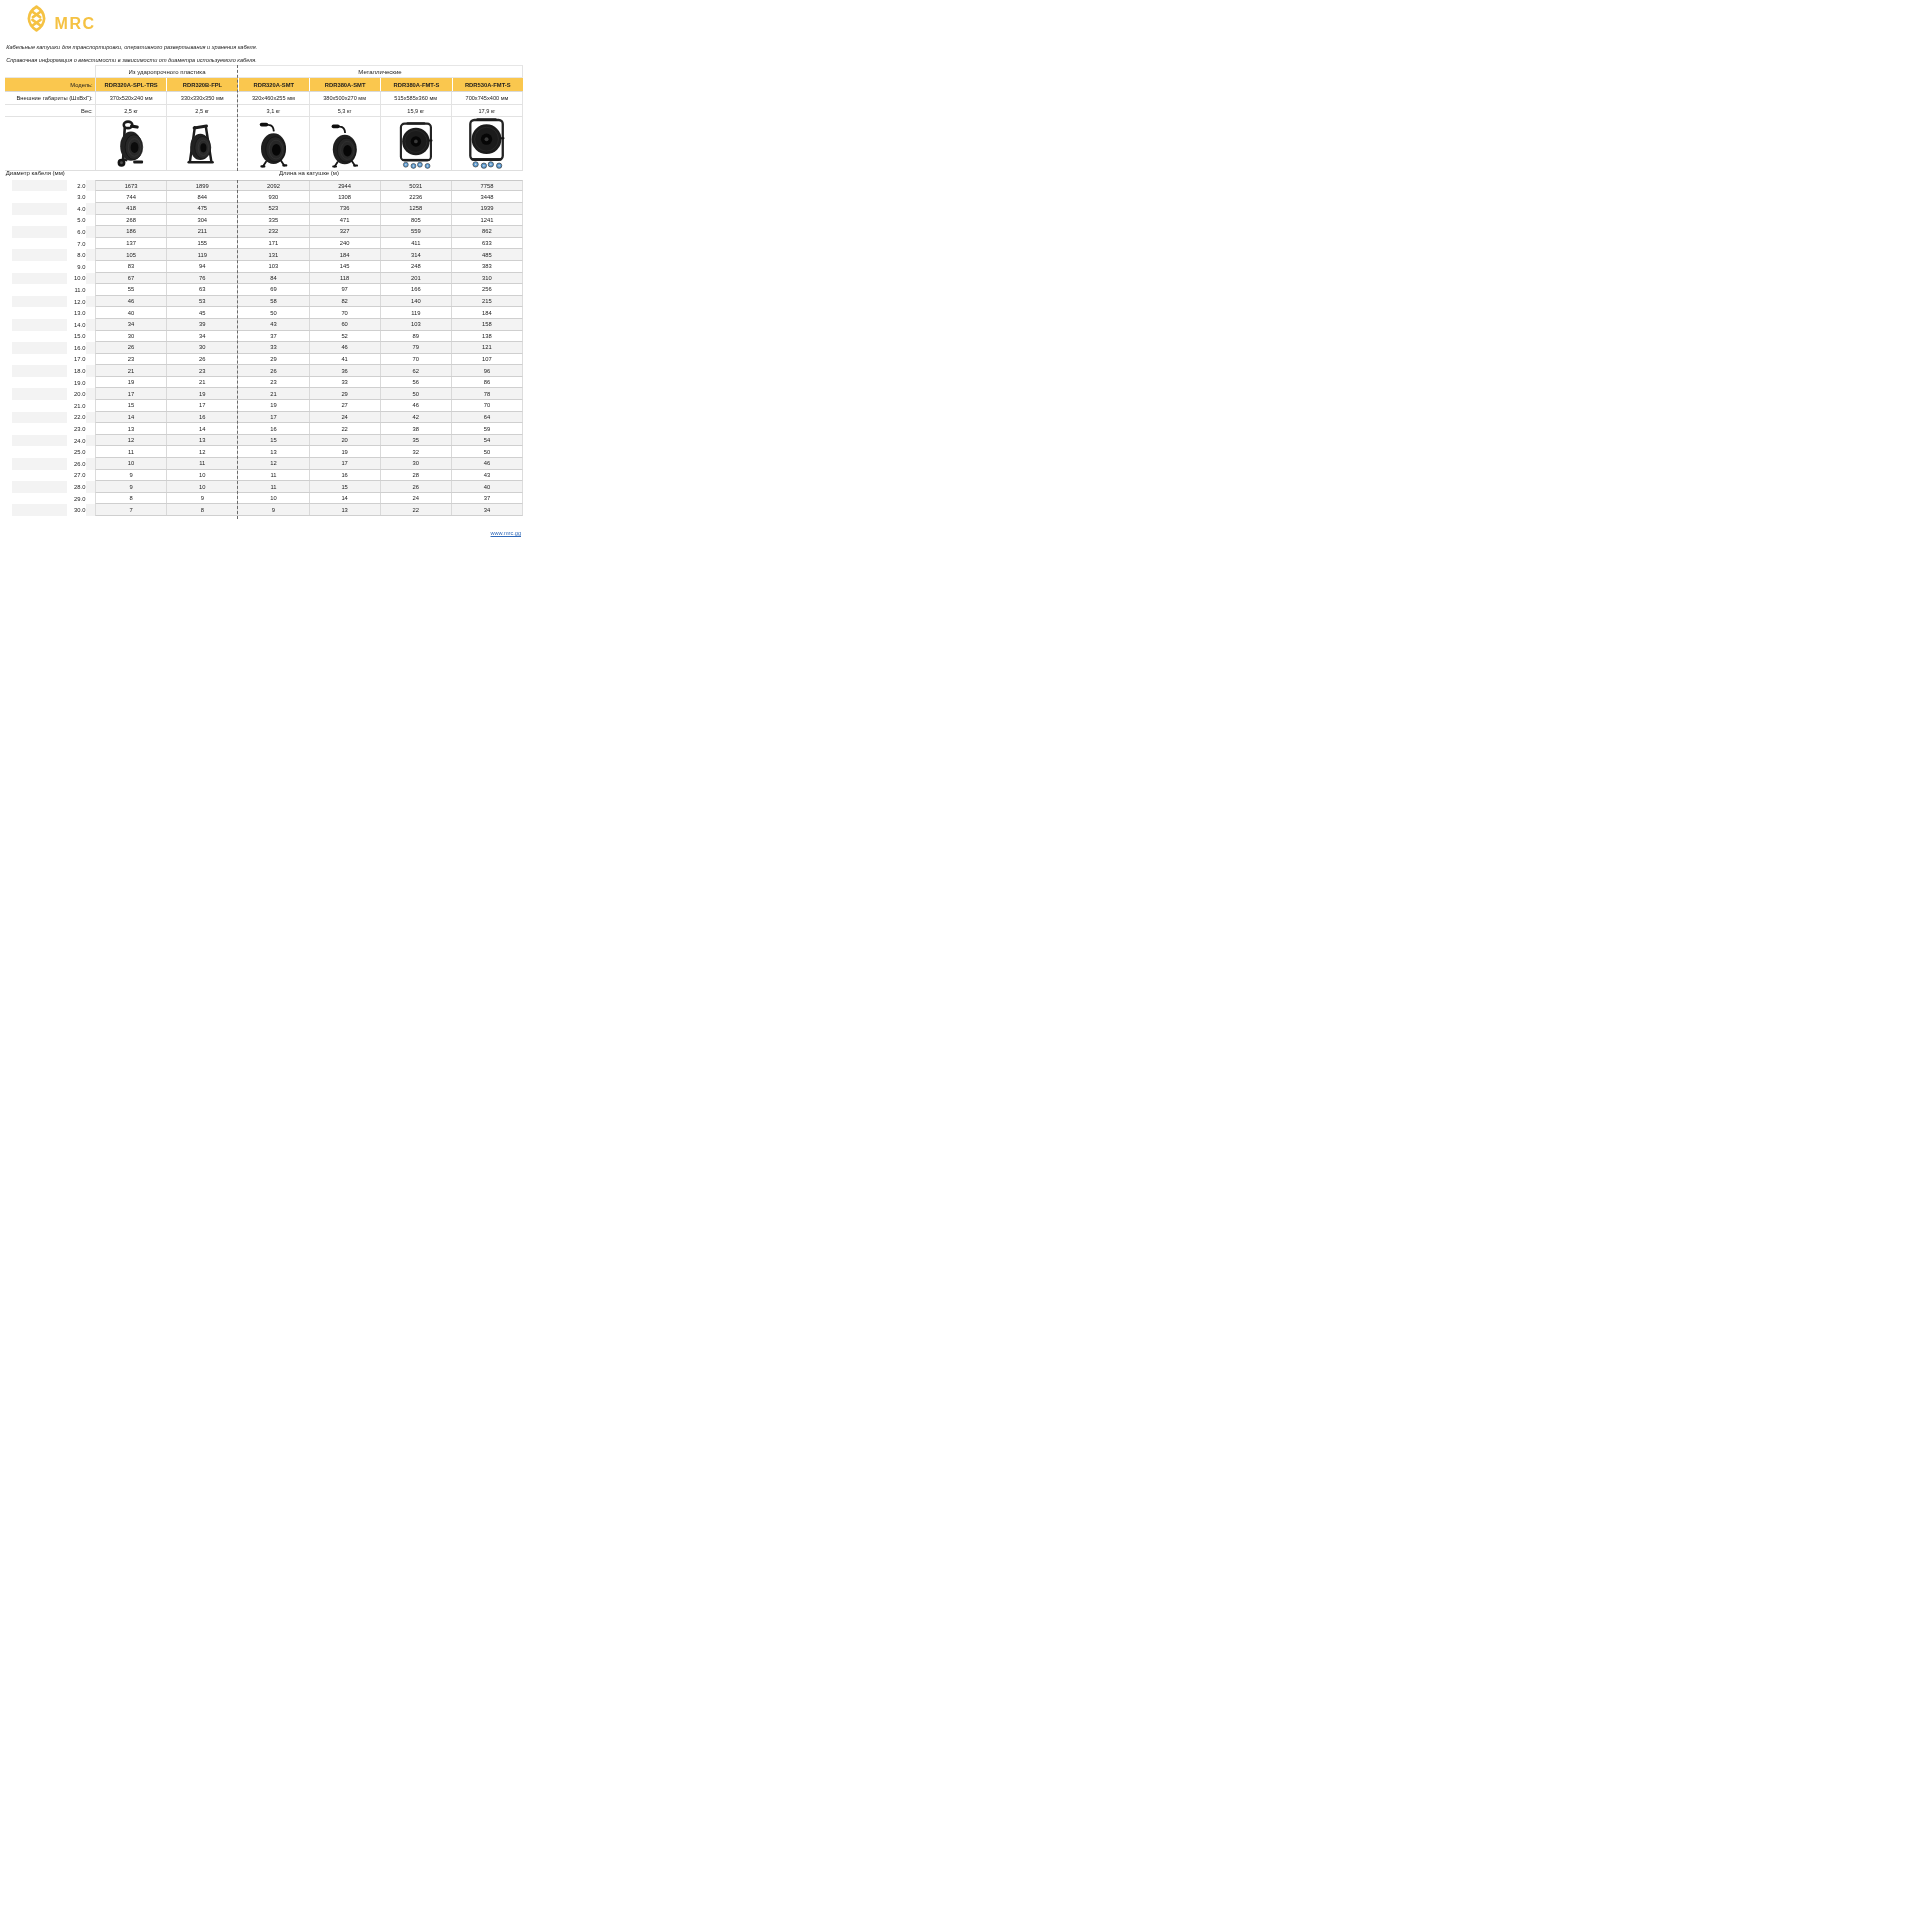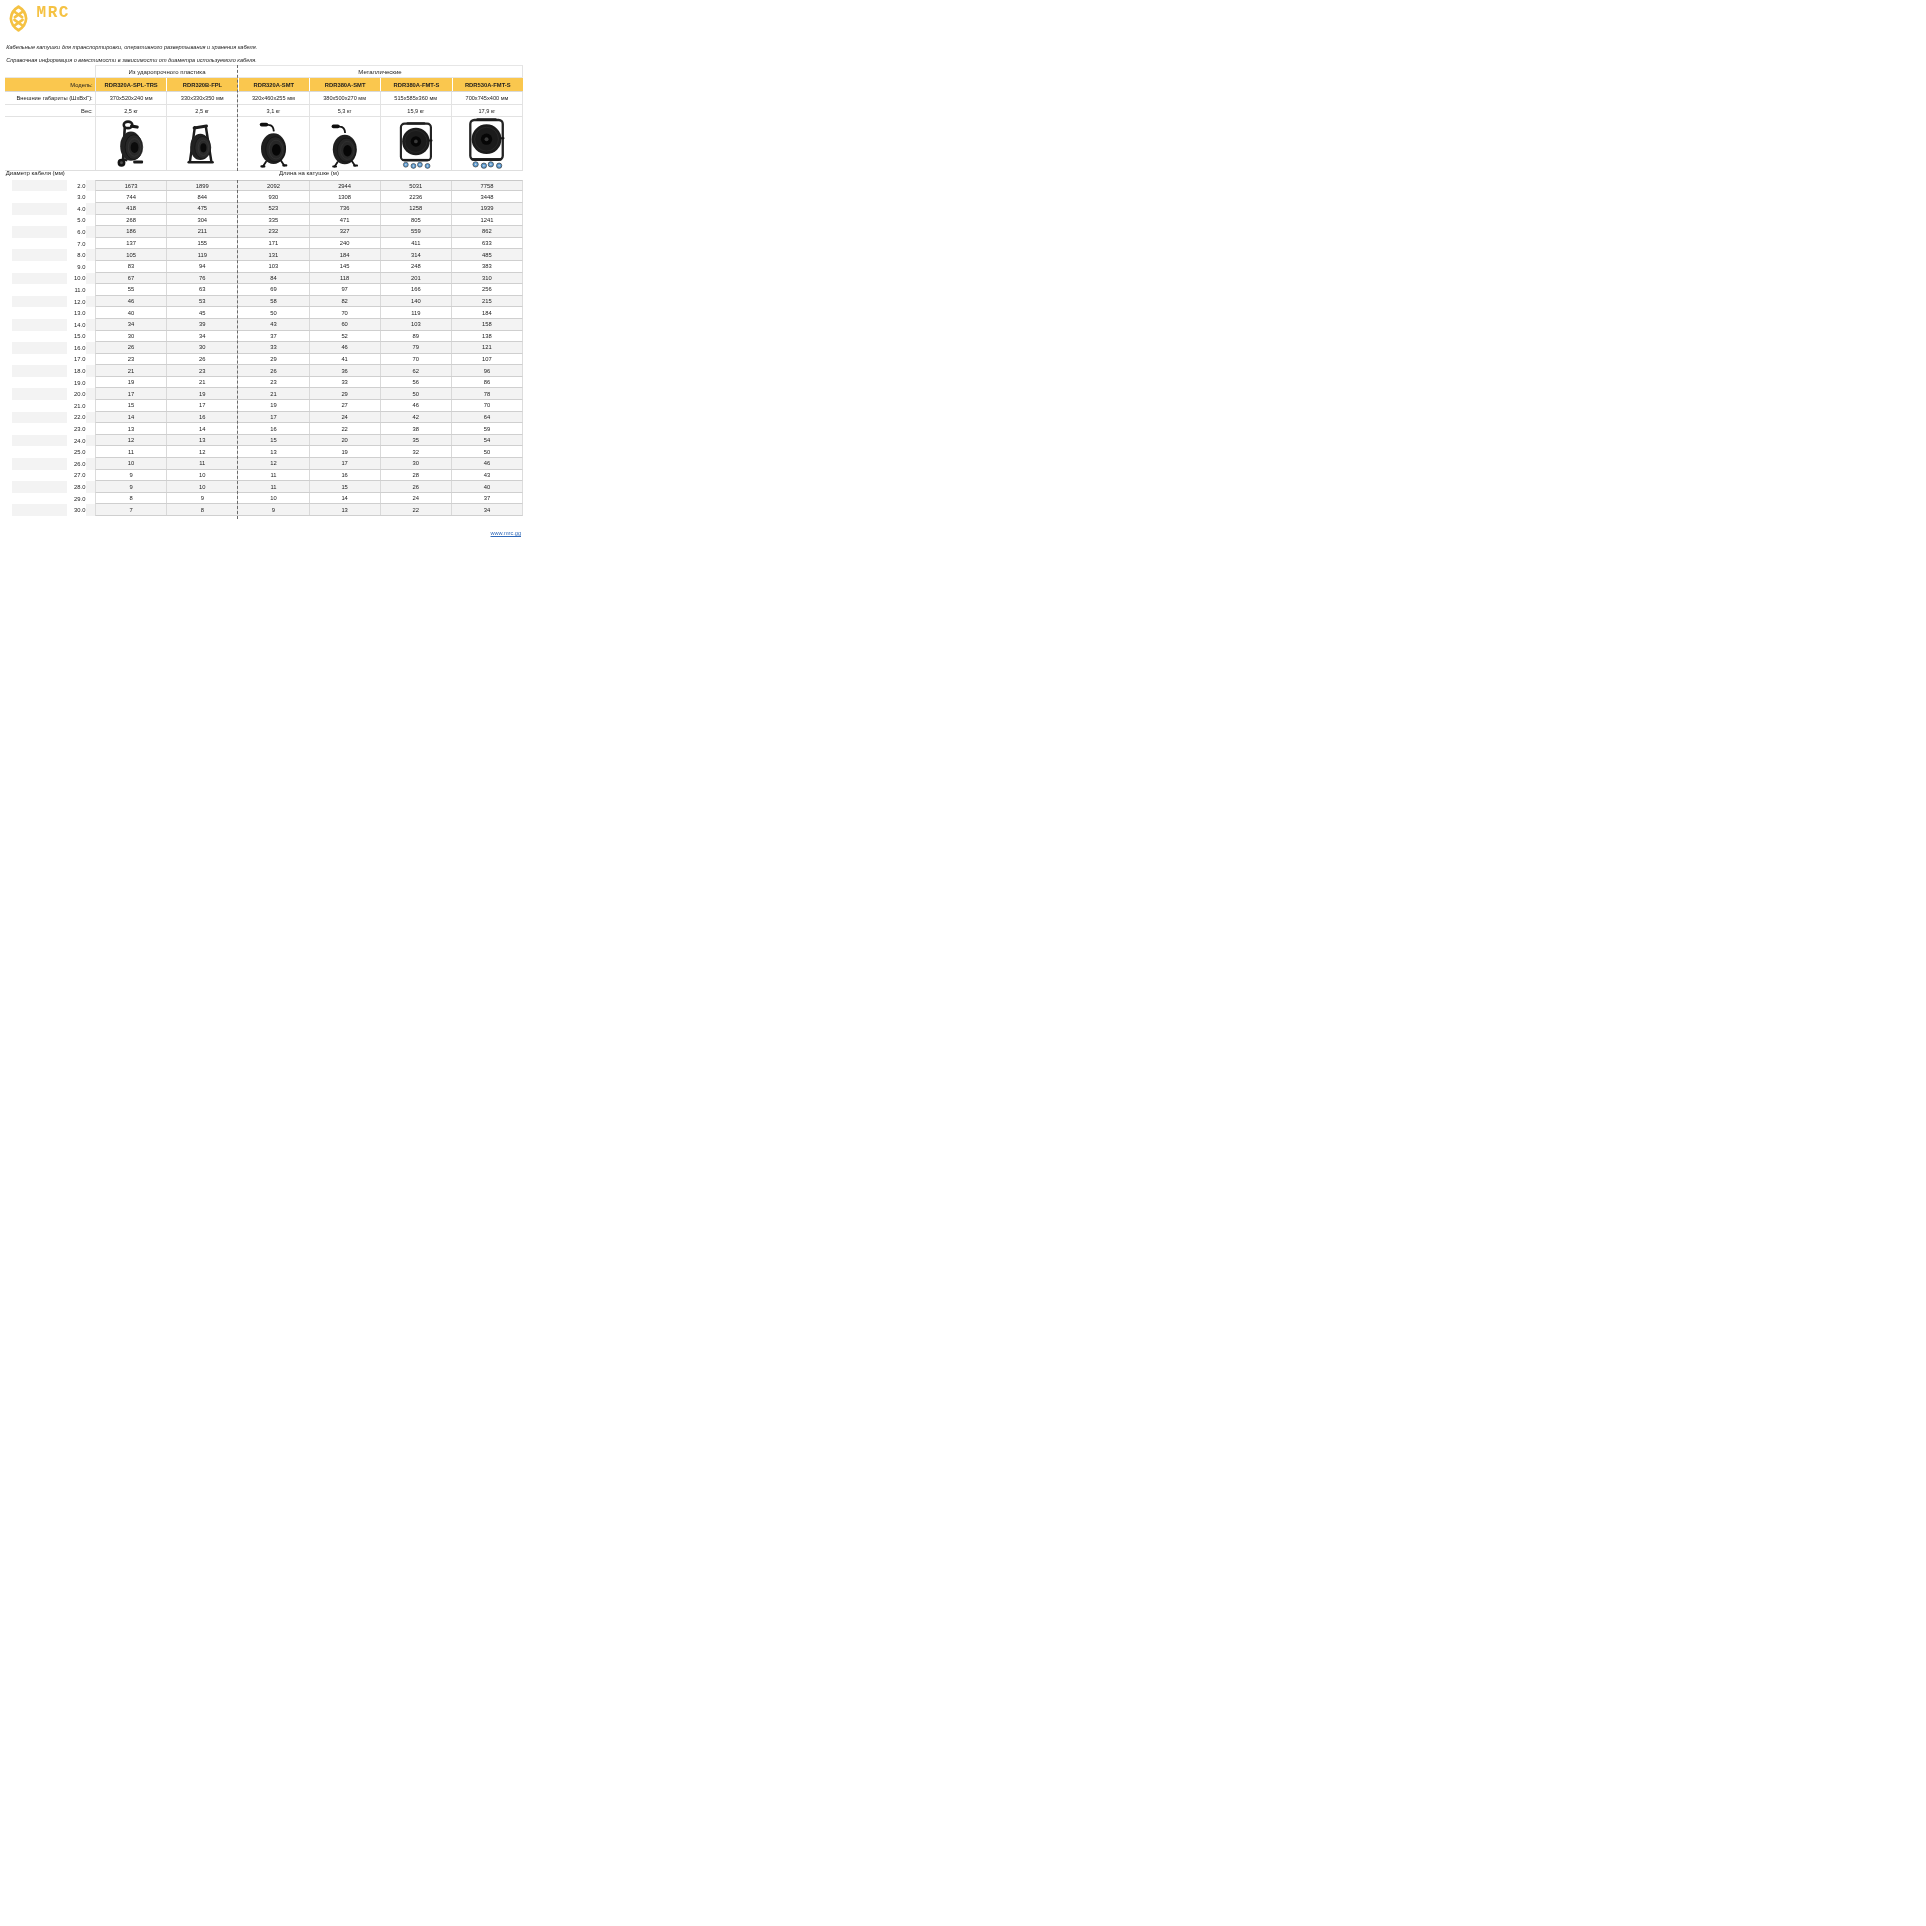--- a/index.html
+++ b/index.html
@@ -11,21 +11,21 @@
     --dash-gray:#6A6A6A;
     --ink:#1C1C1C;
   }
   *{box-sizing:border-box;}
   html,body{margin:0;padding:0;background:#fff;}
   body{
     width:528px;height:540px;position:relative;overflow:hidden;
     font-family:"Liberation Sans", sans-serif;color:var(--ink);
   }
   
-  .brand{position:absolute;top:5.4px;left:5px;display:flex;align-items:flex-start;gap:4.6px;font-family:Liberation Mono, monospace;}
+  .brand{position:absolute;top:5.4px;left:23px;display:flex;align-items:flex-end;gap:4.6px;}
   .brand-emblem{display:block;}
   .brand-name{font-size:16px;font-weight:800;letter-spacing:1.5px;color:var(--logo-yellow);line-height:1;}
   
   .intro{position:absolute;left:6.2px;top:41px;font-style:italic;font-size:5.6px;line-height:13px;white-space:nowrap;}
   
   .spec-table{position:absolute;left:5px;top:65px;width:518px;}
   .row{display:flex;width:100%;}
   .w-label{width:90px;flex:none;}
   .cells{flex:1;display:flex;min-width:0;}
   .cell{display:flex;align-items:center;justify-content:center;min-width:0;}

